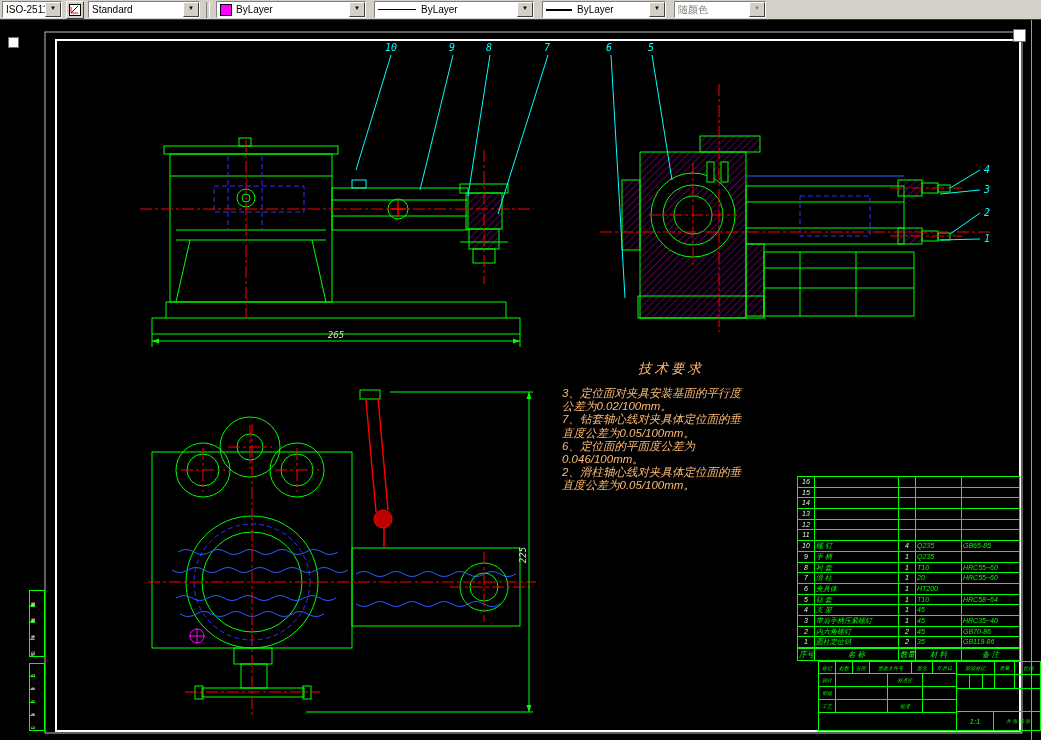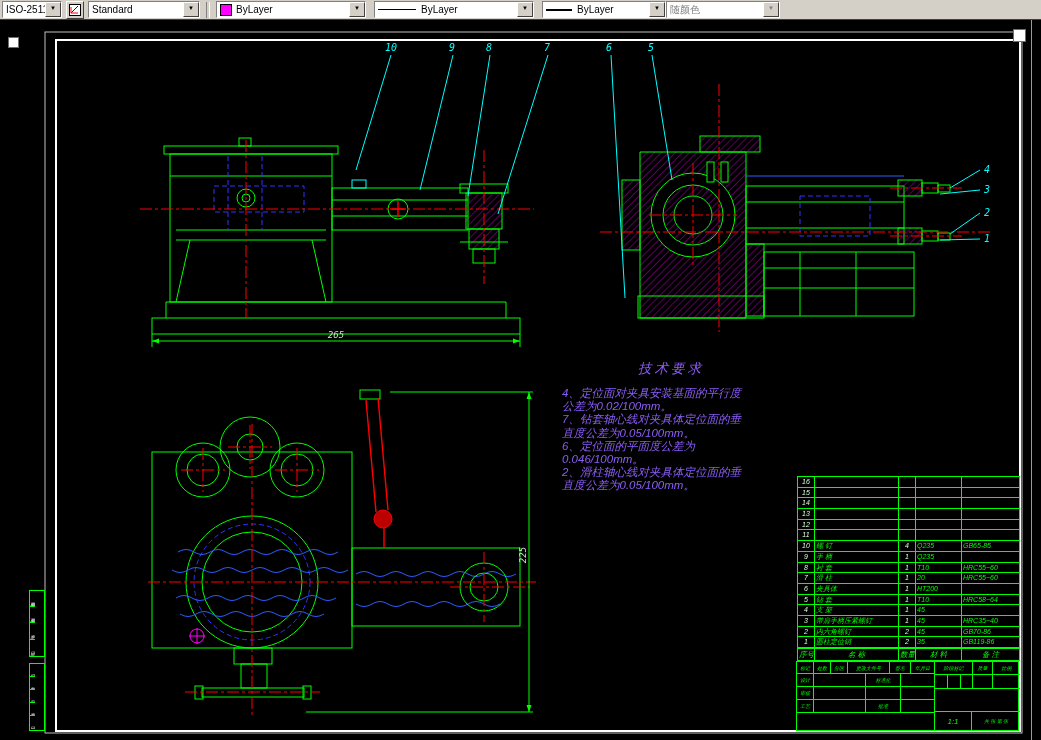--- a/index.html
+++ b/index.html
@@ -18,35 +18,35 @@
           border-color:#fff #404040 #404040 #fff;display:flex;align-items:center;justify-content:center;padding:0;}
   .swatch{width:10px;height:10px;background:#ff00ff;border:1px solid #000;margin-right:4px;flex:none;}
   .ltline{width:38px;height:0;border-top:1px solid #000;margin-right:5px;flex:none;}
   .lwline{width:26px;height:0;border-top:2px solid #000;margin-right:5px;flex:none;}
   .disabled .ctext{color:#808080;}
   
   .canvas{position:absolute;left:0;top:20px;width:1041px;height:720px;background:#000;font-style:italic;}
   .redge{position:absolute;left:1031px;top:0;width:1px;height:720px;background:#9a9a9a;}
   .sq{position:absolute;background:#fff;border:1px solid #6f6f6f;box-sizing:border-box;}
   
-  .tech{position:absolute;left:562px;top:340px;width:218px;color:#8b5cf6;z-index:3;}
+  .tech{position:absolute;left:562px;top:340px;width:218px;color:#fdba74;z-index:3;}
   .tech-title{font-size:13.5px;letter-spacing:3px;text-align:center;margin-bottom:9px;}
   .tech-line{font-size:11.5px;line-height:13.2px;white-space:nowrap;}
   
   .parts{position:absolute;left:797px;top:456px;width:223px;height:185px;border:1px solid #00ff00;
          box-sizing:border-box;z-index:3;display:flex;flex-direction:column;overflow:hidden;}
   .prow{display:grid;grid-template-columns:17px 84px 17px 46px auto;height:10.7px;border-bottom:1px solid #00ff00;box-sizing:border-box;flex:none;}
   .pc{border-right:1px solid #00ff00;box-sizing:border-box;overflow:hidden;white-space:nowrap;
       font-size:7px;line-height:9.5px;color:#00ff00;padding:0 1px;}
   .pc:last-child{border-right:none;}
   .pc.num,.pc.qty{text-align:center;color:#d8ffd8;}
   .phead{display:grid;grid-template-columns:17px 84px 17px 46px auto;height:12px;flex:none;}
   .phead .pc{font-size:7.5px;line-height:11px;text-align:center;}
   
-  .tblock{position:absolute;left:796px;top:641px;width:223px;height:70px;border:1px solid #00ff00;
+  .tblock{position:absolute;left:818px;top:641px;width:223px;height:70px;border:1px solid #00ff00;
           box-sizing:border-box;z-index:3;}
   .tc{position:absolute;border-right:1px solid #00ff00;border-bottom:1px solid #00ff00;box-sizing:border-box;
       font-size:5px;color:#00ff00;display:flex;align-items:center;justify-content:center;overflow:hidden;white-space:nowrap;}
   .tc.big{font-size:8px;color:#00ff00;}
   
   .mblock{position:absolute;left:29px;width:16px;border:1px solid #00ff00;box-sizing:border-box;z-index:3;background:#000;}
   .mrow{border-bottom:1px solid #00ff00;box-sizing:border-box;color:#cfcfcf;font-size:4.5px;
         writing-mode:vertical-rl;text-orientation:upright;display:flex;align-items:center;justify-content:center;overflow:hidden;}
   .mrow:last-child{border-bottom:none;}
   .mblock.upper .mrow{height:16.2px;}
@@ -97,21 +97,21 @@
     <div class="combo" style="width:160px;margin-left:8px">
       <span class="ltline"></span>
       <span class="ctext">ByLayer</span>
       <span class="arrowbtn">▼</span>
     </div>
     <div class="combo" style="width:124px;margin-left:8px">
       <span class="lwline"></span>
       <span class="ctext">ByLayer</span>
       <span class="arrowbtn">▼</span>
     </div>
-    <div class="combo disabled" style="width:114px;">
+    <div class="combo disabled" style="width:92px;margin-left:8px">
       <span class="ctext">随颜色</span>
       <span class="arrowbtn" style="color:#808080">▼</span>
     </div>
   </div>
 
   <div class="canvas">
     <div class="redge"></div>
     <div class="sq" style="left:8px;top:17px;width:11px;height:11px"></div>
     <div class="sq" style="left:1013px;top:9px;width:13px;height:13px"></div>
 
@@ -295,21 +295,21 @@
           <path d="M529,712 l-2.5,-7 h5 z" class="af"></path>
           <text transform="translate(526,555) rotate(-90)" text-anchor="middle" class="dtext">225</text>
         </g>
       </g>
     </svg>
 
     
     <div class="tech">
       <div class="tech-title">技术要求</div>
       <div class="tech-lines">
-  <div class="tech-line">4、定位面对夹具安装基面的平行度</div>
+  <div class="tech-line">3、定位面对夹具安装基面的平行度</div>
 
   <div class="tech-line">公差为0.02/100mm。</div>
 
   <div class="tech-line">7、钻套轴心线对夹具体定位面的垂</div>
 
   <div class="tech-line">直度公差为0.05/100mm。</div>
 
   <div class="tech-line">6、定位面的平面度公差为</div>
 
   <div class="tech-line">0.046/100mm。</div>

